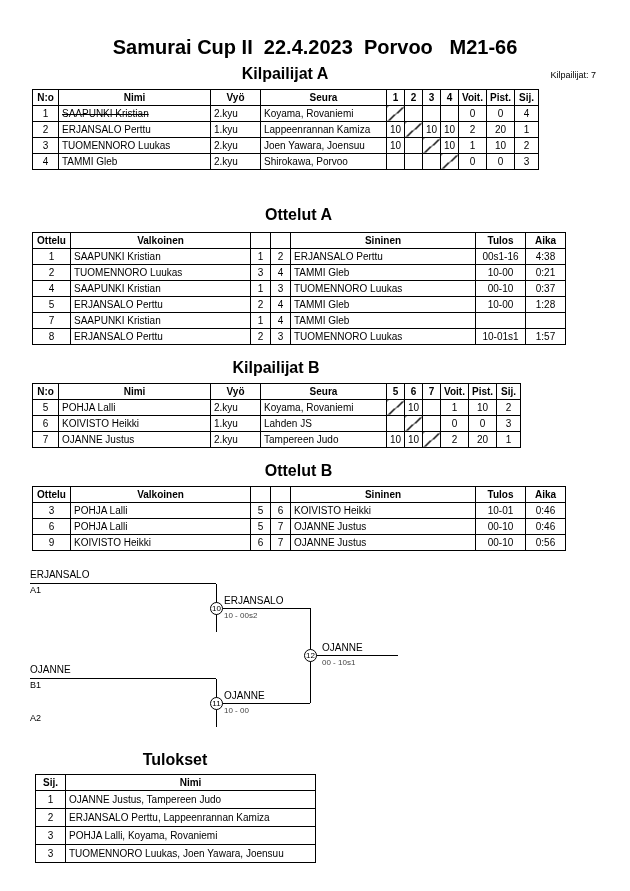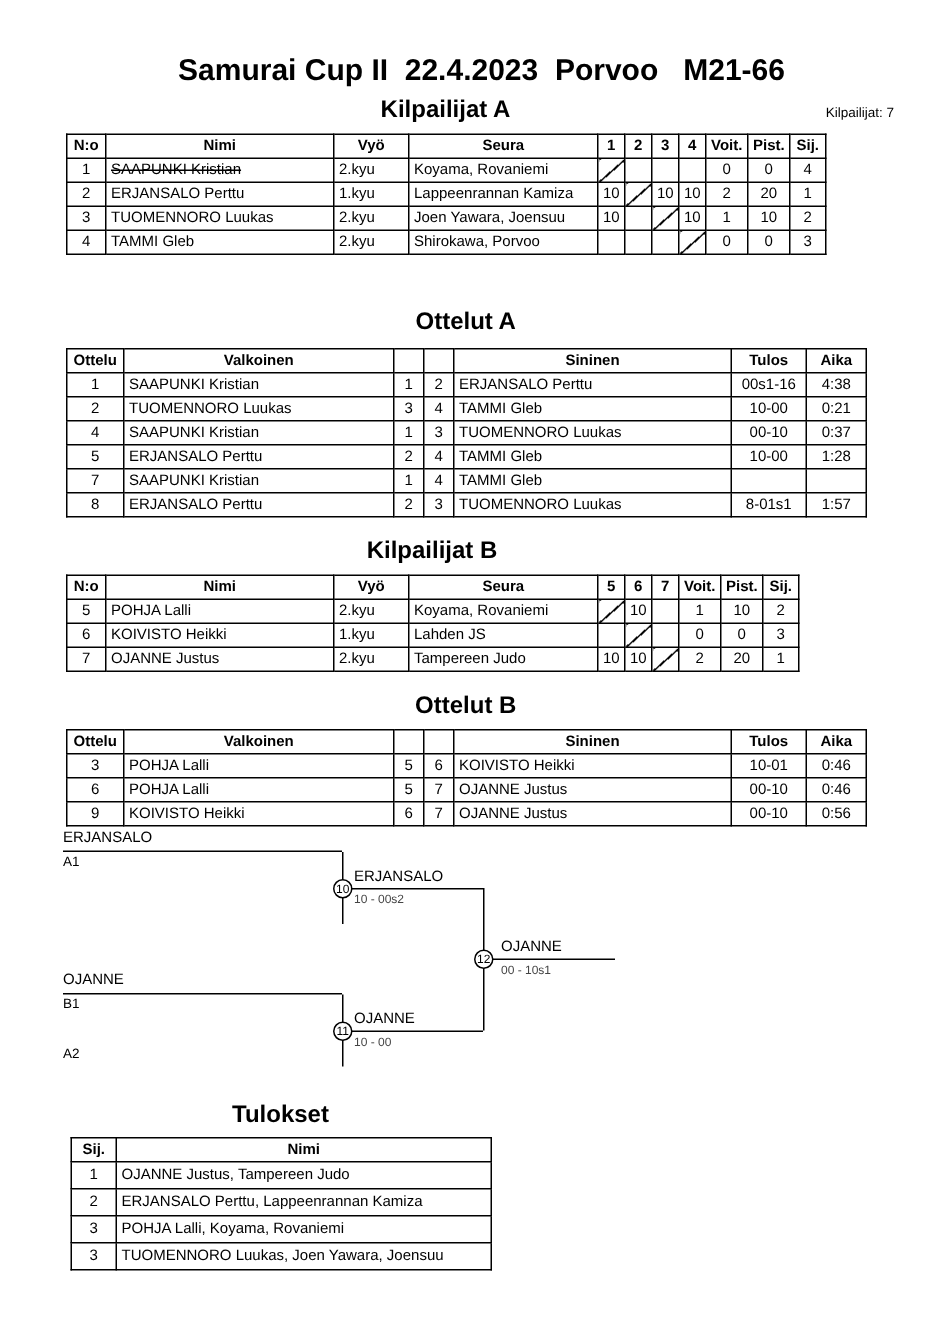--- a/index.html
+++ b/index.html
@@ -1,18 +1,18 @@
 <!DOCTYPE html>
 <html><head>
 <meta charset="utf-8">
 <style>
   * { margin:0; padding:0; box-sizing:border-box; }
   html,body { background:#fff; }
   body { width:630px; height:891px; font-family:"Liberation Sans", sans-serif; color:#000; }
-  .page { position:relative; width:630px; height:891px; overflow:hidden; background:#fff;padding-left:12px; }
+  .page { position:relative; width:630px; height:891px; overflow:hidden; background:#fff; }
 
   .main-title { padding-top:36px; text-align:center; font-size:20px; font-weight:bold; white-space:pre; }
 
   .sec-head { font-size:16px; font-weight:bold; text-align:center; }
   .count-label { position:absolute; top:70px; right:34px; font-size:9px; }
 
   table { border-collapse:collapse; table-layout:fixed; font-size:10px; margin-left:32px; }
   th, td { border:1px solid #000; padding:1px 3px; line-height:13px; overflow:hidden; white-space:nowrap; text-align:left; }
   th { font-weight:bold; text-align:center; }
   td.c { text-align:center; }
@@ -28,21 +28,21 @@
   .head-match-a{ width:533px; margin-left:32px; margin-top:36px; }
   .tbl-match-a { width:533px; margin-top:8px; }
   .head-pool-b { width:488px; margin-left:32px; margin-top:14px; }
   .tbl-pool-b  { width:488px; margin-top:6px; }
   .head-match-b{ width:533px; margin-left:32px; margin-top:14px; }
   .tbl-match-b { width:533px; margin-top:6px; }
   .head-results{ width:280px; margin-left:35px; margin-top:4px; }
   .tbl-results { width:280px; margin-left:35px; margin-top:5px; }
   .tbl-results td { line-height:15px; }
 
-  .bracket { position:relative; height:180px; }
+  .bracket { position:relative; height:180px; margin-top:16px; }
   .bk-entry { position:absolute; width:186px; }
   .bk-name  { font-size:10px; border-bottom:1px solid #000; padding:0 0 2px 0; line-height:12px; }
   .bk-seed  { font-size:9px; line-height:11px; padding-top:1px; }
   .bk-vline { position:absolute; width:0; border-left:1px solid #000; }
   .bk-hline { position:absolute; height:0; border-top:1px solid #000; }
   .bk-node  { position:absolute; width:13px; height:13px; border:1px solid #000; border-radius:50%;
               background:#fff; font-size:8px; line-height:11px; text-align:center; z-index:2; }
   .bk-winner{ position:absolute; font-size:10px; line-height:12px; }
   .bk-score { position:absolute; font-size:8px; line-height:10px; color:#444; }
 </style>
@@ -205,21 +205,21 @@
         <td>TAMMI Gleb</td>
         <td class="c"></td>
         <td class="c"></td>
       </tr>
       <tr>
         <td class="c">8</td>
         <td>ERJANSALO Perttu</td>
         <td class="c">2</td>
         <td class="c">3</td>
         <td>TUOMENNORO Luukas</td>
-        <td class="c">8-01s1</td>
+        <td class="c">10-01s1</td>
         <td class="c">1:57</td>
       </tr>
     </tbody>
   </table>
 
   <div class="sec-head head-pool-b">Kilpailijat B</div>
 
   <table class="tbl-pool-b">
     <colgroup>
         <col style="width:26px">

